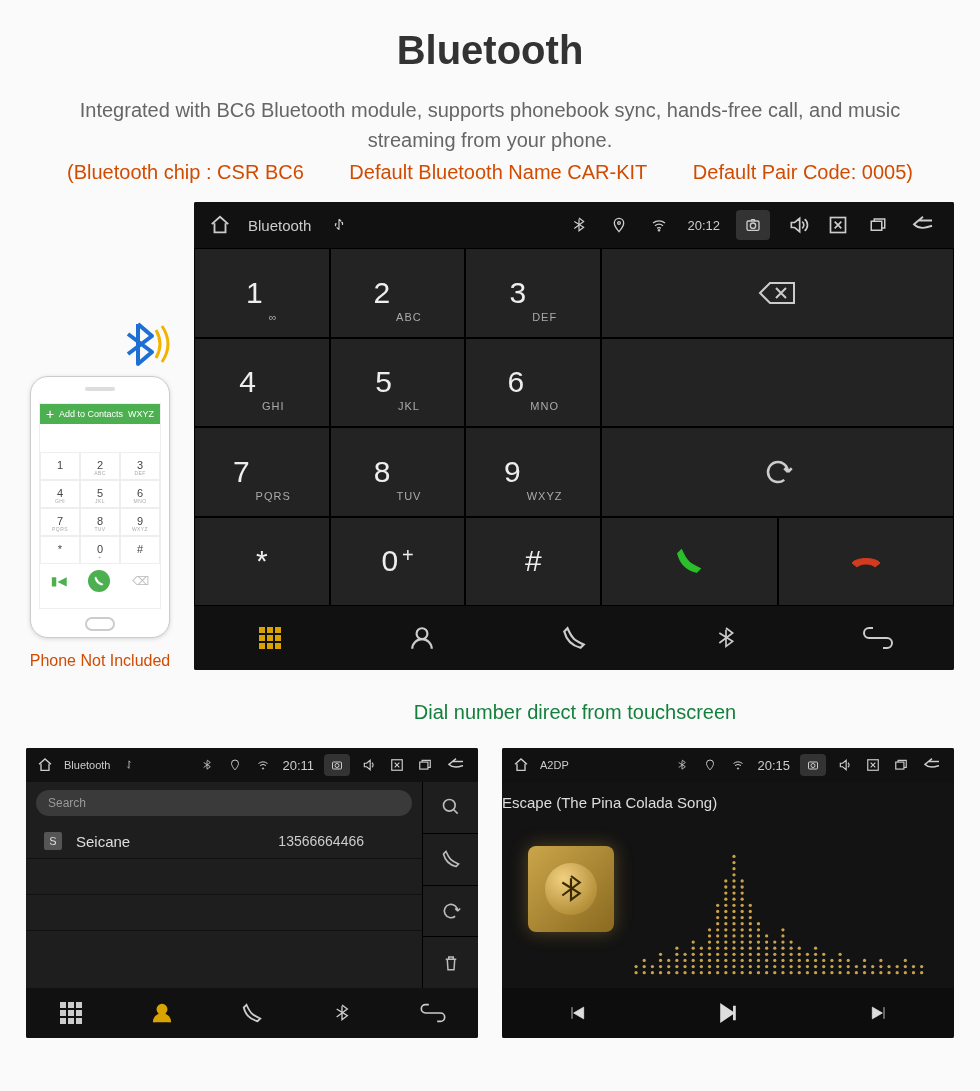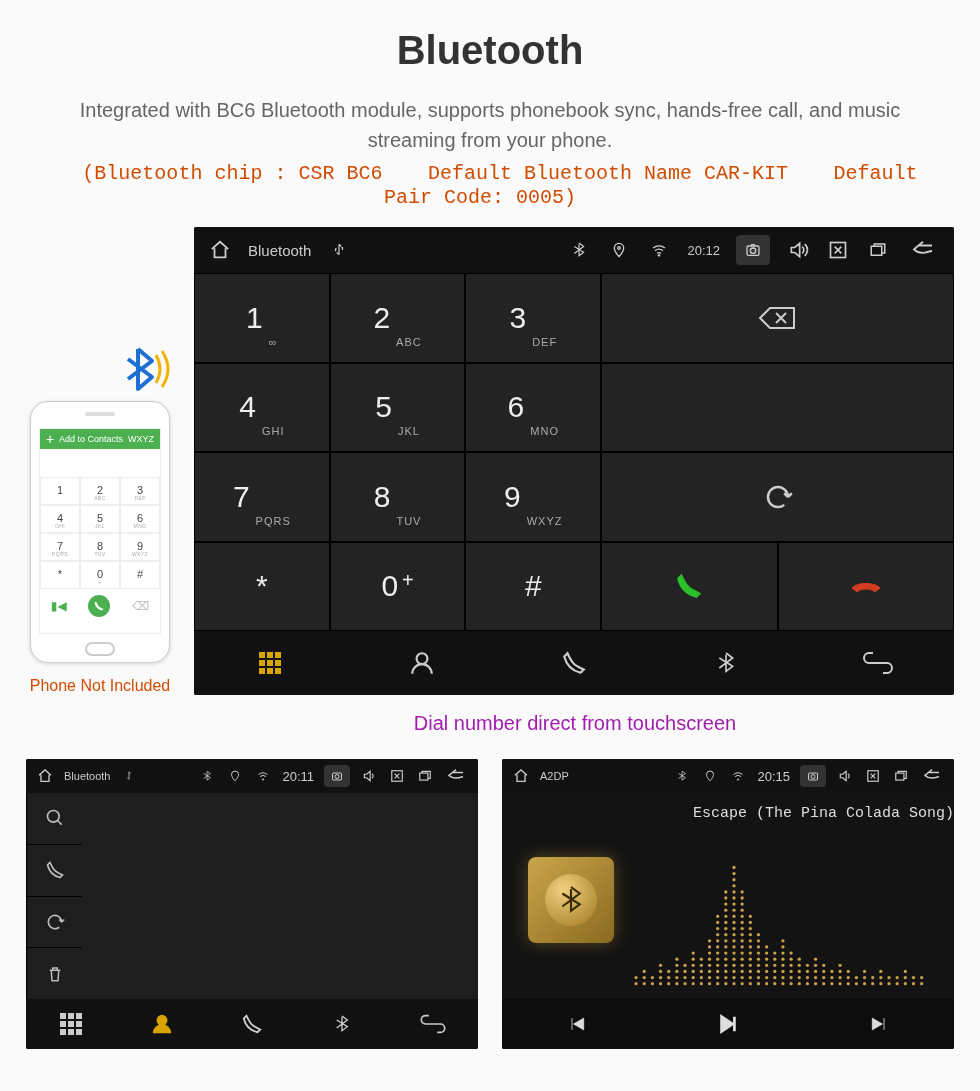--- a/index.html
+++ b/index.html
@@ -1,21 +1,21 @@
 <!DOCTYPE html>
 <html><head>
 <meta charset="utf-8">
 <style>
   * { margin:0; padding:0; box-sizing:border-box; font-family: Arial, Helvetica, sans-serif; }
   body { width:980px; height:1091px; background:#fafafa; color:#333; position:relative; }
 
   .page-title { text-align:center; font-size:40px; font-weight:700; color:#333; padding-top:28px; }
   .page-desc  { text-align:center; font-size:20px; color:#666; margin:22px 60px 6px; line-height:1.5; }
   .page-spec  { text-align:center; font-size:20px; color:#d14b00; margin:4px 40px 18px; }
-  .page-spec span { margin:0 20px;font-family:Liberation Mono, monospace; }
+  .page-spec span { margin:0 20px; }
 
   
   .row-main { display:flex; align-items:flex-end; padding:0 26px; gap:20px; }
   .phone-col { width:148px; display:flex; flex-direction:column; align-items:center; }
   .phone-col .bt-wave { align-self:flex-end; margin-bottom:4px; }
   .phone-mock { width:140px; height:262px; background:#fff; border:1px solid #ccc; border-radius:18px; position:relative; box-shadow:0 1px 4px rgba(0,0,0,.15); }
   .phone-mock::before { content:""; position:absolute; top:10px; left:50%; transform:translateX(-50%); width:30px; height:4px; background:#ddd; border-radius:2px; }
   .phone-mock .home-btn { position:absolute; bottom:6px; left:50%; transform:translateX(-50%); width:30px; height:14px; border:2px solid #ccc; border-radius:8px; }
   .phone-screen { position:absolute; top:26px; left:8px; right:8px; bottom:28px; background:#fff; border:1px solid #eee; font-size:8px; color:#555; overflow:hidden; }
   .phone-screen .p-bar { height:20px; background:#4caf50; color:#fff; display:flex; align-items:center; justify-content:space-between; padding:0 6px; font-size:9px; }
@@ -50,21 +50,21 @@
   .dial-grid .cell { border:1px solid #000; background:#232323; display:flex; align-items:center; justify-content:center; gap:6px; color:#eee; }
   .dial-grid .cell .num { font-size:30px; font-weight:300; }
   .dial-grid .cell .sub { font-size:11px; color:#aaa; letter-spacing:1px; align-self:flex-end; margin-bottom:14px; }
   .dial-grid .big { grid-column:4 / span 2; }
   .dial-grid .callg svg { stroke:#2bbf2b; fill:#2bbf2b; }
   .dial-grid .callr svg { stroke:#d13b1f; fill:#d13b1f; }
 
   .grid-icon { width:22px; height:22px; display:grid; grid-template-columns:repeat(3,1fr); grid-template-rows:repeat(3,1fr); gap:2px; }
   .grid-icon span { background:#ccc; }
 
-  .caption { text-align:center; font-size:20px; color:#a21caf; margin:14px 0 22px; line-height:1.4; }
+  .caption { text-align:center; font-size:20px; color:#15803d; margin:28px 0 22px; line-height:1.4; }
 
   
   .row-two { display:flex; gap:24px; padding:0 26px; }
   .hu-small { height:290px; width:465px; }
   .hu-small .hu-status { height:34px; font-size:11px; gap:10px; padding:0 10px; }
   .hu-small .hu-status .icn { width:18px; }
   .hu-small .hu-status .icn.boxed { width:26px; height:22px; }
   .hu-small .hu-bottom { height:50px; }
 
   
@@ -73,21 +73,21 @@
   .pb-search { margin:8px 10px; height:26px; background:#3a3a3a; border-radius:13px; display:flex; align-items:center; padding:0 12px; color:#999; font-size:12px; }
   .pb-row { display:flex; align-items:center; gap:14px; padding:8px 18px; border-bottom:1px solid #111; font-size:15px; }
   .pb-row .badge { width:18px; height:18px; background:#555; color:#ddd; font-size:11px; display:flex; align-items:center; justify-content:center; border-radius:2px; }
   .pb-row .num { margin-left:auto; margin-right:40px; color:#ccc; font-size:14px; }
   .pb-side  { width:56px; display:flex; flex-direction:column; border-left:1px solid #000; }
   .pb-side .s { flex:1; display:flex; align-items:center; justify-content:center; border-bottom:1px solid #000; }
   .pb-side svg { stroke:#bbb; fill:none; }
 
   
   .mu-body { position:absolute; top:34px; bottom:50px; left:0; right:0; background:#131313; overflow:hidden; }
-  .mu-title { text-align:right; color:#ddd; font-size:15px; padding-top:12px;font-family:Liberation Mono, monospace; }
+  .mu-title { text-align:left; color:#ddd; font-size:15px; padding-top:12px; }
   .mu-art { position:absolute; left:26px; top:64px; width:86px; height:86px; border-radius:8px; background:linear-gradient(135deg,#caa54a,#8a6a20); display:flex; align-items:center; justify-content:center; box-shadow:0 0 18px rgba(210,170,70,.35); }
   .mu-art .inner { width:52px; height:52px; border-radius:50%; background:radial-gradient(circle at 35% 30%, #f0d080, #a07820); display:flex; align-items:center; justify-content:center; color:#3a2a00; }
   .mu-eq { position:absolute; left:130px; right:16px; top:54px; bottom:14px; }
   .mu-controls { position:absolute; bottom:0; left:0; right:0; height:50px; display:flex; background:#0d0d0d; }
   .mu-controls .c { flex:1; display:flex; align-items:center; justify-content:center; color:#ddd; }
   .mu-controls svg { fill:#ddd; stroke:#ddd; }
 
   .col-cap { width:465px; }
 </style>
 </head>
@@ -382,20 +382,33 @@
           </svg>
         </span>
       <span class="icn" style="width:24px">
           <svg width="22" height="14" viewBox="0 0 32 24">
             <path d="M28 6H10l6-5M10 6l-6 5c8 8 18 4 24 2" stroke-width="2.5"></path>
           </svg>
         </span>
     </div>
 
     <div class="pb-body">
+      <div class="pb-list">
+        <div class="pb-search">
+          <span>Search</span>
+        </div>
+        <div class="pb-row">
+          <span class="badge">S</span>
+          <span>Seicane</span>
+          <span class="num">13566664466</span>
+        </div>
+        <div class="pb-row" style="height:36px"></div>
+        <div class="pb-row" style="height:36px"></div>
+        <div class="pb-row" style="height:36px;border-bottom:none"></div>
+      </div>
       <div class="pb-side">
         <div class="s">
             <svg width="20" height="20" viewBox="0 0 24 24">
               <circle cx="10" cy="10" r="7" stroke-width="2"></circle>
               <path d="M20 20l-5-5" stroke-width="2"></path>
             </svg>
           </div>
         <div class="s">
             <svg width="20" height="20" viewBox="0 0 24 24">
               <path d="M6 3c4 9 6 11 15 15l-3 3c-8-2-13-7-15-15z" stroke-width="2"></path>

